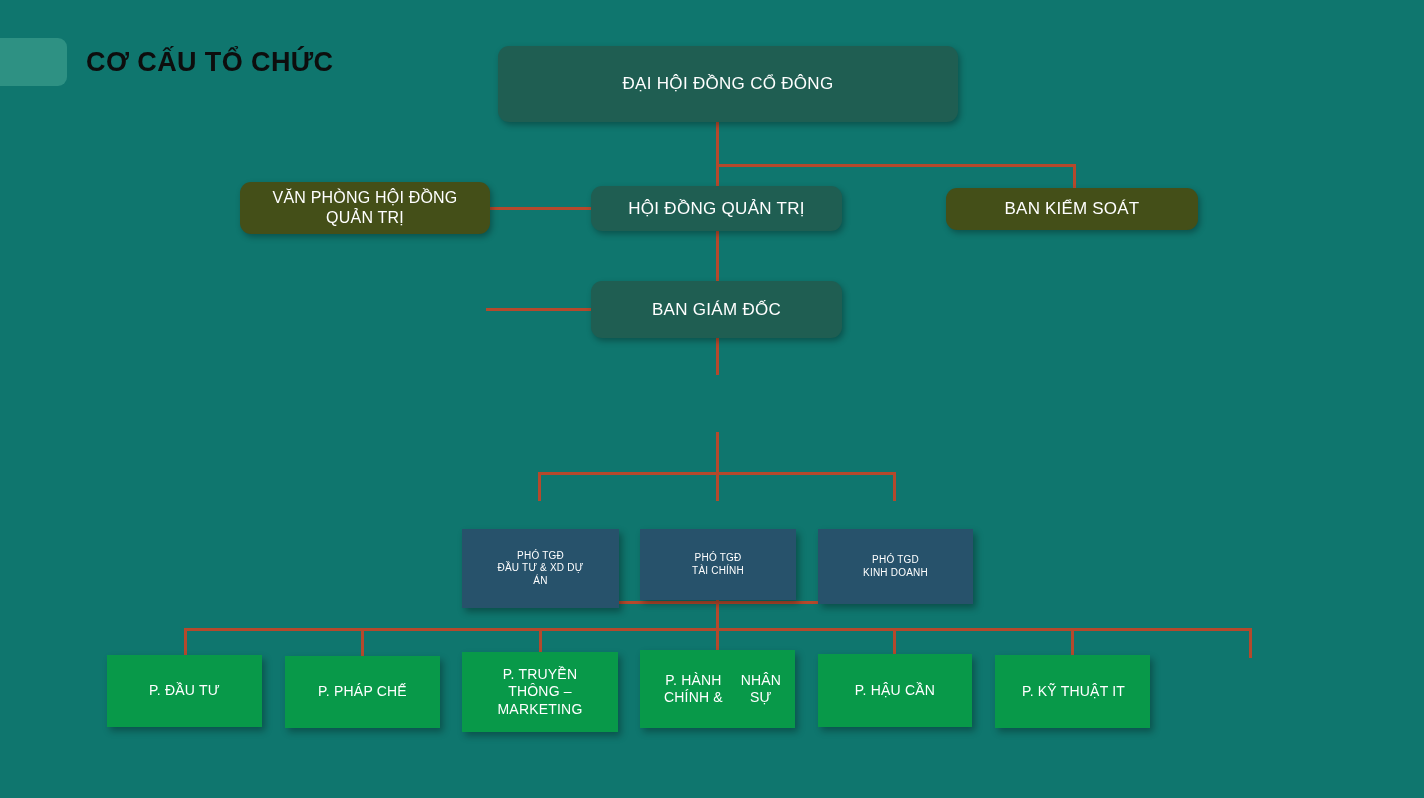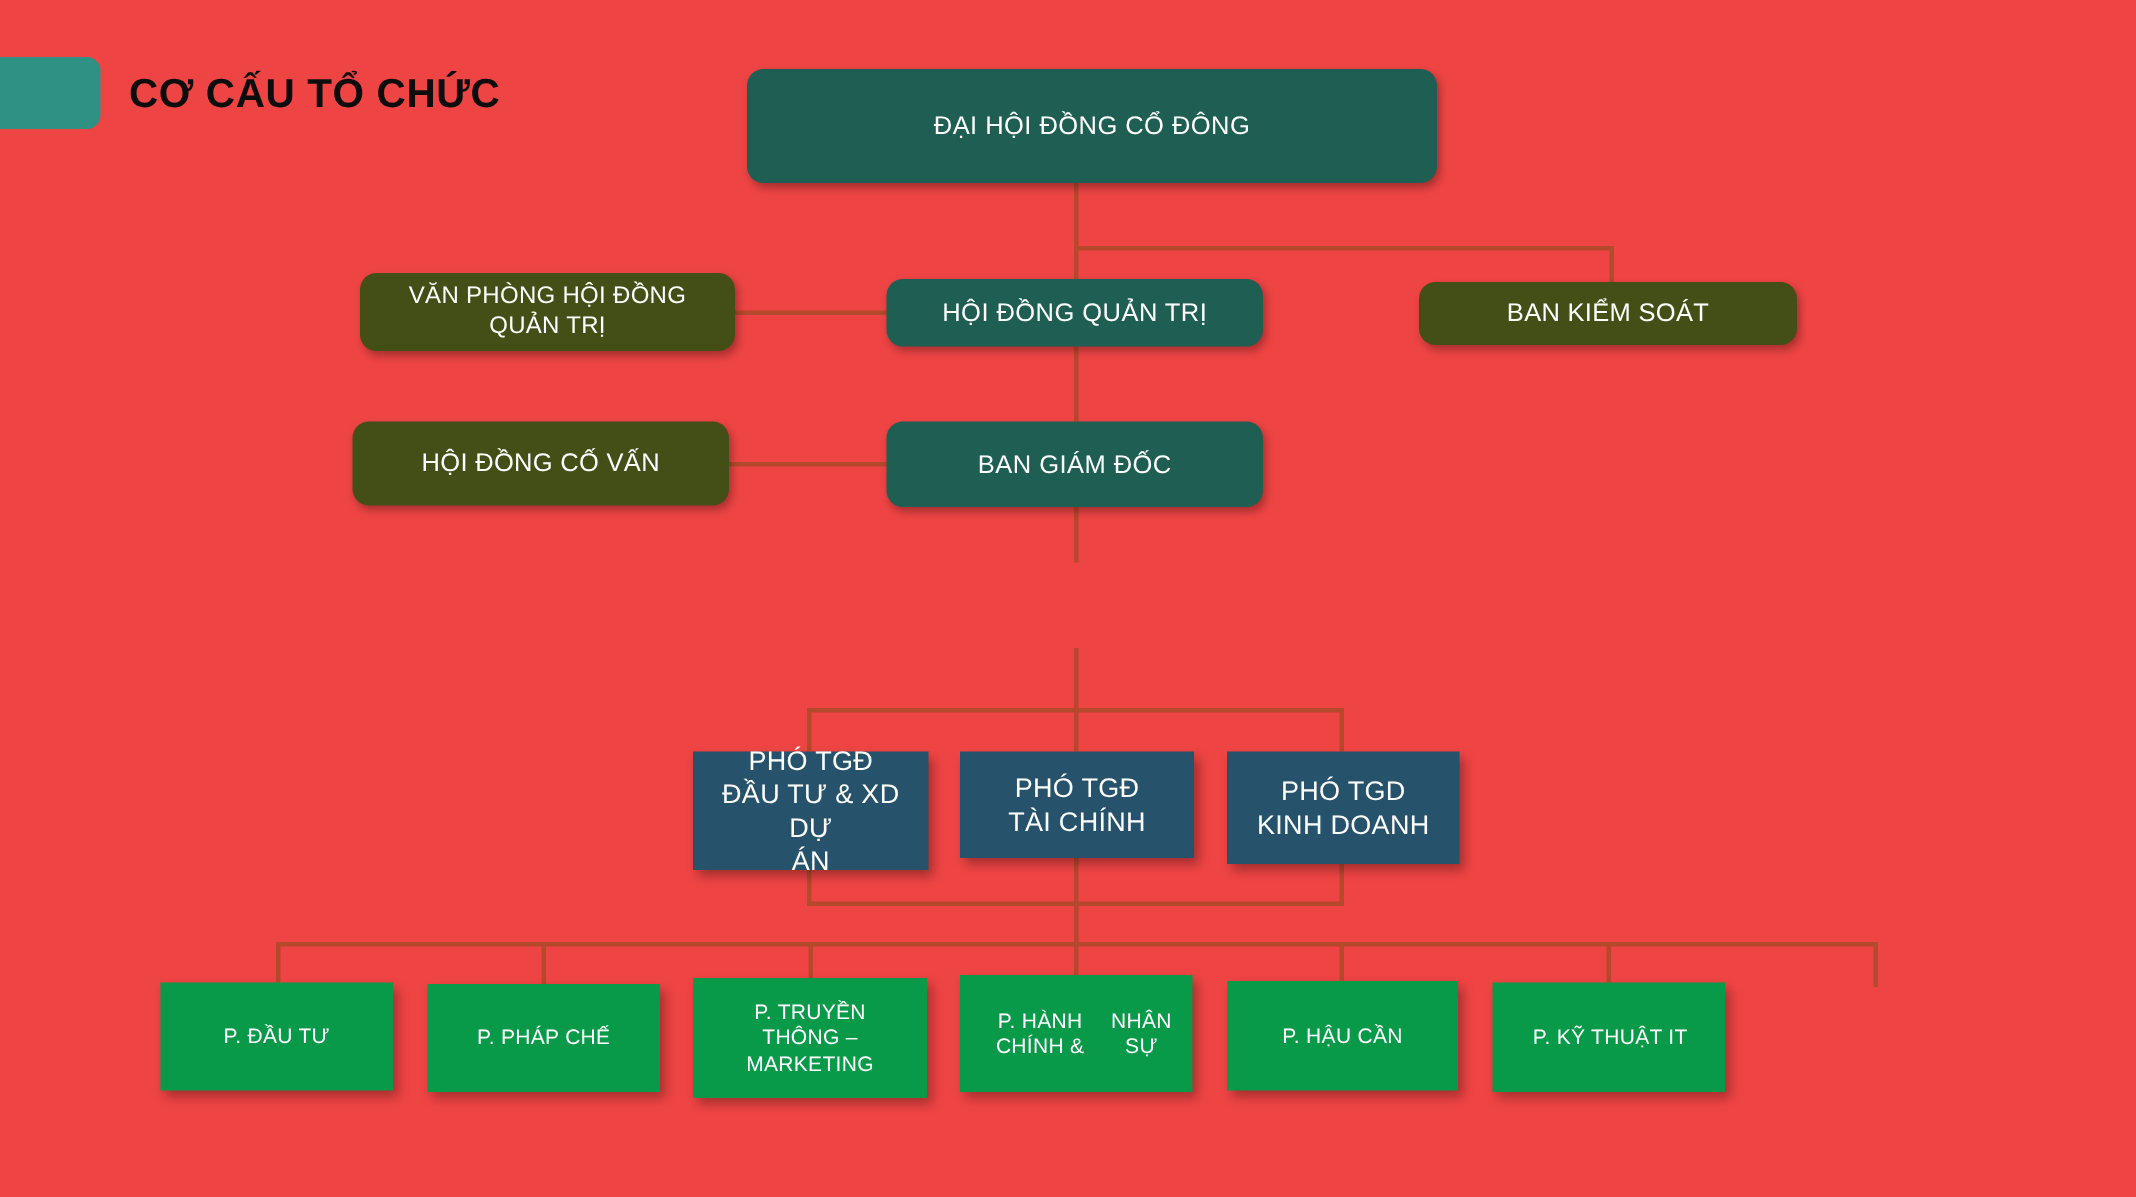--- a/index.html
+++ b/index.html
@@ -8,21 +8,21 @@
     background: #ffffff;
   }
   body {
     font-family: "Liberation Sans", sans-serif;
     -webkit-font-smoothing: antialiased;
   }
   #canvas {
     position: relative;
     width: 1424px;
     height: 798px;
-    background: #ef4444;
+    background: #0f766e;
     overflow: hidden;
   }
 
   
   .accent-bar {
     position: absolute;
     left: -18px;
     top: 38px;
     width: 85px;
     height: 48px;
@@ -72,22 +72,23 @@
     background: #444f18;
     border-radius: 11px;
     box-shadow: 2px 3px 6px rgba(0,0,0,0.30);
     font-size: 16px;
     letter-spacing: 0.2px;
   }
   .node-slate {
     background: #27526b;
     border-radius: 0;
     box-shadow: 3px 4px 7px rgba(0,0,0,0.32);
-    font-size: 18px;
+    font-size: 10px;
     letter-spacing: 0.2px;
+    margin-top: 28px;
   }
   .node-green {
     background: #089949;
     border-radius: 0;
     box-shadow: 3px 4px 7px rgba(0,0,0,0.30);
     font-size: 14px;
     letter-spacing: 0.2px;
   }
 </style>
 </head>
@@ -141,23 +142,20 @@
   <div class="node node-olive" style="left:240px; top:182px; width:250px; height:52px;">
     <span>VĂN PHÒNG HỘI ĐỒNG QUẢN TRỊ</span>
   </div>
   <div class="node node-teal" style="left:591px; top:186px; width:251px; height:45px;">
     <span>HỘI ĐỒNG QUẢN TRỊ</span>
   </div>
   <div class="node node-olive" style="left:946px; top:188px; width:252px; height:42px; font-size:17px;">
     <span>BAN KIỂM SOÁT</span>
   </div>
 
-  <div class="node node-olive" style="left:235px; top:281px; width:251px; height:56px; font-size:17px;">
-    <span>HỘI ĐỒNG CỐ VẤN</span>
-  </div>
   <div class="node node-teal" style="left:591px; top:281px; width:251px; height:57px;">
     <span>BAN GIÁM ĐỐC</span>
   </div>
 
 
   <div class="node node-slate" style="left:462px; top:501px; width:157px; height:79px; flex-direction:column;">
     <span>PHÓ TGĐ</span>
     <span>ĐẦU TƯ &amp; XD DỰ</span>
     <span>ÁN</span>
   </div>

